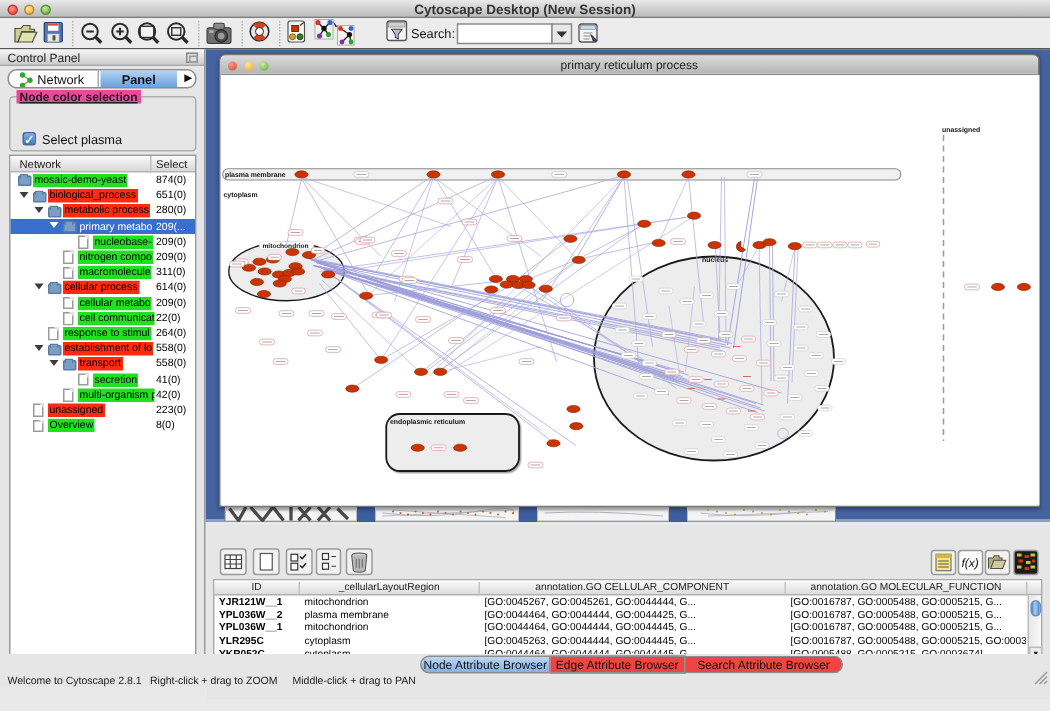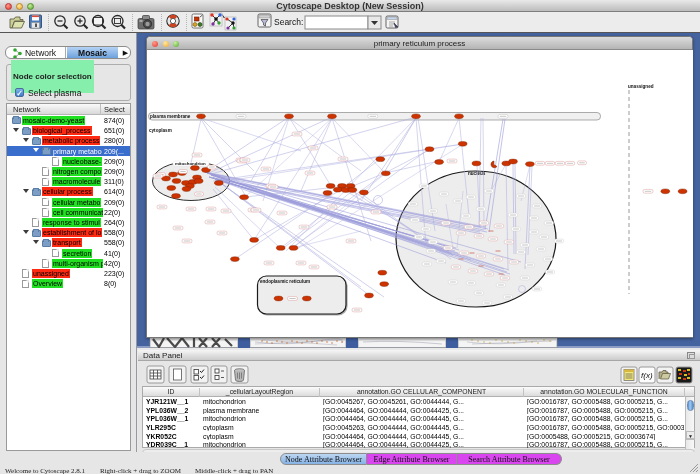--- a/index.html
+++ b/index.html
@@ -32,22 +32,22 @@
   border:1px solid #888; background:#ddd; }
 .floatico:after { content:""; position:absolute; left:1px; top:1px; width:4px; height:3px; border:1px solid #999;}
 
 .cptabs { position:absolute; left:5px; top:13px; width:126px; height:13px;
   background:#fdfdfd; border:1px solid #8d8d8d; border-radius:6px; overflow:hidden; }
 .cptab { position:absolute; top:0; height:100%; font-size:8.5px; color:#111; text-align:center; }
 .cptab.sel { background:linear-gradient(#b4d2f4,#6da2dd); font-weight:bold; }
 
 .grpbox { position:absolute; left:6px; top:31px; width:125px; height:37px;
   border:1px solid #adadad; border-radius:3px; }
-.grplab { position:absolute; left:4px; top:-5px; background:#86efac; padding:12px 2px;
-  font-size:8px; font-weight:bold; color:#222; }
+.grplab { position:absolute; left:4px; top:-5px; background:#ec4899; padding:0 2px;
+  font-size:8px; font-weight:bold; color:#222;text-decoration:underline; }
 .combo { position:absolute; left:7px; top:8px; width:111px; height:12px;
   background:#fff; border:1px solid #9a9a9a; border-radius:3px; font-size:8.5px; color:#111;
   padding:1px 0 0 6px; }
 .combobtn { position:absolute; right:-1px; top:-1px; width:13px; height:12px;
   background:linear-gradient(#a8cdf2,#5e96d6); border:1px solid #7a7a7a; border-radius:0 3px 3px 0;
   color:#fff; font-size:5px; text-align:center; line-height:5.5px;}
 .chk { position:absolute; left:8px; top:23px; width:9px; height:9px;
   background:linear-gradient(#7db2e8,#3d7cc8); border:1px solid #4a6a9a; border-radius:2px;
   color:#fff; font-size:8px; line-height:9px; text-align:center; font-weight:bold;}
 .chklab { position:absolute; left:21px; top:23px; font-size:8.5px; color:#111; }
@@ -84,22 +84,22 @@
 .drow { position:absolute; left:0; width:100%; height:8.6px; font-size:6.8px; color:#000;
   white-space:nowrap; }
 .dc { position:absolute; top:0.8px; overflow:hidden; white-space:nowrap; }
 .vscroll { position:absolute; right:0px; top:10px; width:9px; height:52px;
   background:linear-gradient(90deg,#e8e8e8,#f8f8f8); border-left:1px solid #bbb; }
 .vthumb { position:absolute; left:0.5px; top:3px; width:7px; height:11px; border-radius:4px;
   background:linear-gradient(90deg,#4d8ad0,#a8ccf0 40%,#4d8ad0); border:1px solid #6a8cb5;}
 .varr { position:absolute; left:0; width:9px; height:8px; background:#ececec; border:1px solid #bbb;
   font-size:5px; text-align:center; line-height:8px; color:#222;}
 
-.bottomstrip { left:0; top:452px; width:700px; height:22px; background:#e6e6e6;font-family:Liberation Serif, serif; }
-.seg { position:absolute; top:0.5px; height:12px; border:1px solid #8d8d8d; background:#d946ef;
+.bottomstrip { left:0; top:436px; width:700px; height:22px; background:#e6e6e6; }
+.seg { position:absolute; top:0.5px; height:12px; border:1px solid #8d8d8d; background:#ef4444;
   font-size:8px; color:#111; text-align:center; white-space:nowrap; overflow:hidden; }
 .statustxt { position:absolute; top:15px; font-size:7px; color:#222; }
 </style></head><body>
 
 <div class="abs titlebar">
     <div class="light" style="left:5px;background:radial-gradient(circle at 35% 30%,#ff9a8a,#e33a2e);border:0.5px solid #b33;"></div>
     <div class="light" style="left:16.2px;background:radial-gradient(circle at 35% 30%,#ffe9a0,#f0a62c);border:0.5px solid #b8872a;"></div>
     <div class="light" style="left:27.4px;background:radial-gradient(circle at 35% 30%,#c8f0a0,#57a82e);border:0.5px solid #5a8f2a;"></div>
     <div class="apptitle">Cytoscape Desktop (New Session)</div>
   </div>
@@ -620,28 +620,29 @@
         <line x1="487.5" y1="230" x2="492.5" y2="230" stroke="#cc6655" stroke-width="0.8"></line>
         <line x1="494.5" y1="250" x2="499.5" y2="250" stroke="#cc6655" stroke-width="0.8"></line>
         <line x1="468.5" y1="252" x2="473.5" y2="252" stroke="#cc6655" stroke-width="0.8"></line>
         <line x1="497.5" y1="273" x2="502.5" y2="273" stroke="#cc6655" stroke-width="0.8"></line>
         <line x1="477.5" y1="265" x2="482.5" y2="265" stroke="#cc6655" stroke-width="0.8"></line>
         <line x1="457.5" y1="258" x2="462.5" y2="258" stroke="#cc6655" stroke-width="0.8"></line>
       </svg>
     </div>
   </div>
 <div class="abs cpanel">
+    <div class="ptitle">Control Panel<div class="floatico" style="left:124px"></div></div>
     <div class="cptabs">
       <div class="cptab" style="left:0;width:60px;border-right:1px solid #aaa"><svg width="9" height="11" style="position:absolute;left:7px;top:1px">
           <path d="M2 2 L7 5.5 L2 9" stroke="#888" fill="none" stroke-width="0.8"></path>
           <circle cx="2" cy="2" r="1.8" fill="#2fa82f"></circle>
           <circle cx="7" cy="5.5" r="1.8" fill="#2fa82f"></circle>
           <circle cx="2" cy="9" r="1.8" fill="#2fa82f"></circle>
         </svg><span style="padding-left:10px;line-height:13px">Network</span></div>
-      <div class="cptab sel" style="left:61px;width:51px;line-height:13px">Mosaic</div>
+      <div class="cptab sel" style="left:61px;width:51px;line-height:13px">Panel</div>
       <div class="cptab" style="left:113px;width:13px;line-height:12px;font-size:7px">▶</div>
     </div>
     <div class="grpbox">
       <div class="grplab">Node color selection</div>
       <div class="chk">✓</div>
       <div class="chklab">Select plasma</div>
     </div>
     <div class="treebox">
       <div class="treehdr">
         <span style="position:absolute;left:6px;top:1px">Network</span>
@@ -735,21 +736,20 @@
         <div class="tcount">223(0)</div>
       </div>
       <div class="trow" style="top:174.5px;">
         <div class="tfile" style="left:14.5px"></div>
         <div class="tlab" style="left:25.0px;max-width:71px;background:#21e021">Overview</div>
         <div class="tcount">8(0)</div>
       </div>
     </div>
   </div>
 <div class="abs dpanel">
-    <div class="ptitle">Data Panel<div class="floatico" style="left:549px"></div></div>
     <div class="dtool">
       <svg width="562" height="24" style="position:absolute;left:0;top:0">
 <g transform="translate(9,4)">
  <rect x="0" y="0" width="17" height="17" rx="2" fill="#f2f2f2" stroke="#9a9a9a"></rect>
  <rect x="3" y="4" width="11" height="9" fill="#fff" stroke="#444" stroke-width="0.8"></rect>
  <path d="M3 7 H14 M3 10 H14 M6.5 4 V13 M10.5 4 V13" stroke="#444" stroke-width="0.8"></path>
 </g>
 <g transform="translate(31,4)">
  <rect x="0" y="0" width="17" height="17" rx="2" fill="#f2f2f2" stroke="#9a9a9a"></rect>
  <rect x="4.5" y="3" width="8" height="11" fill="#fff" stroke="#555" stroke-width="0.8"></rect>

